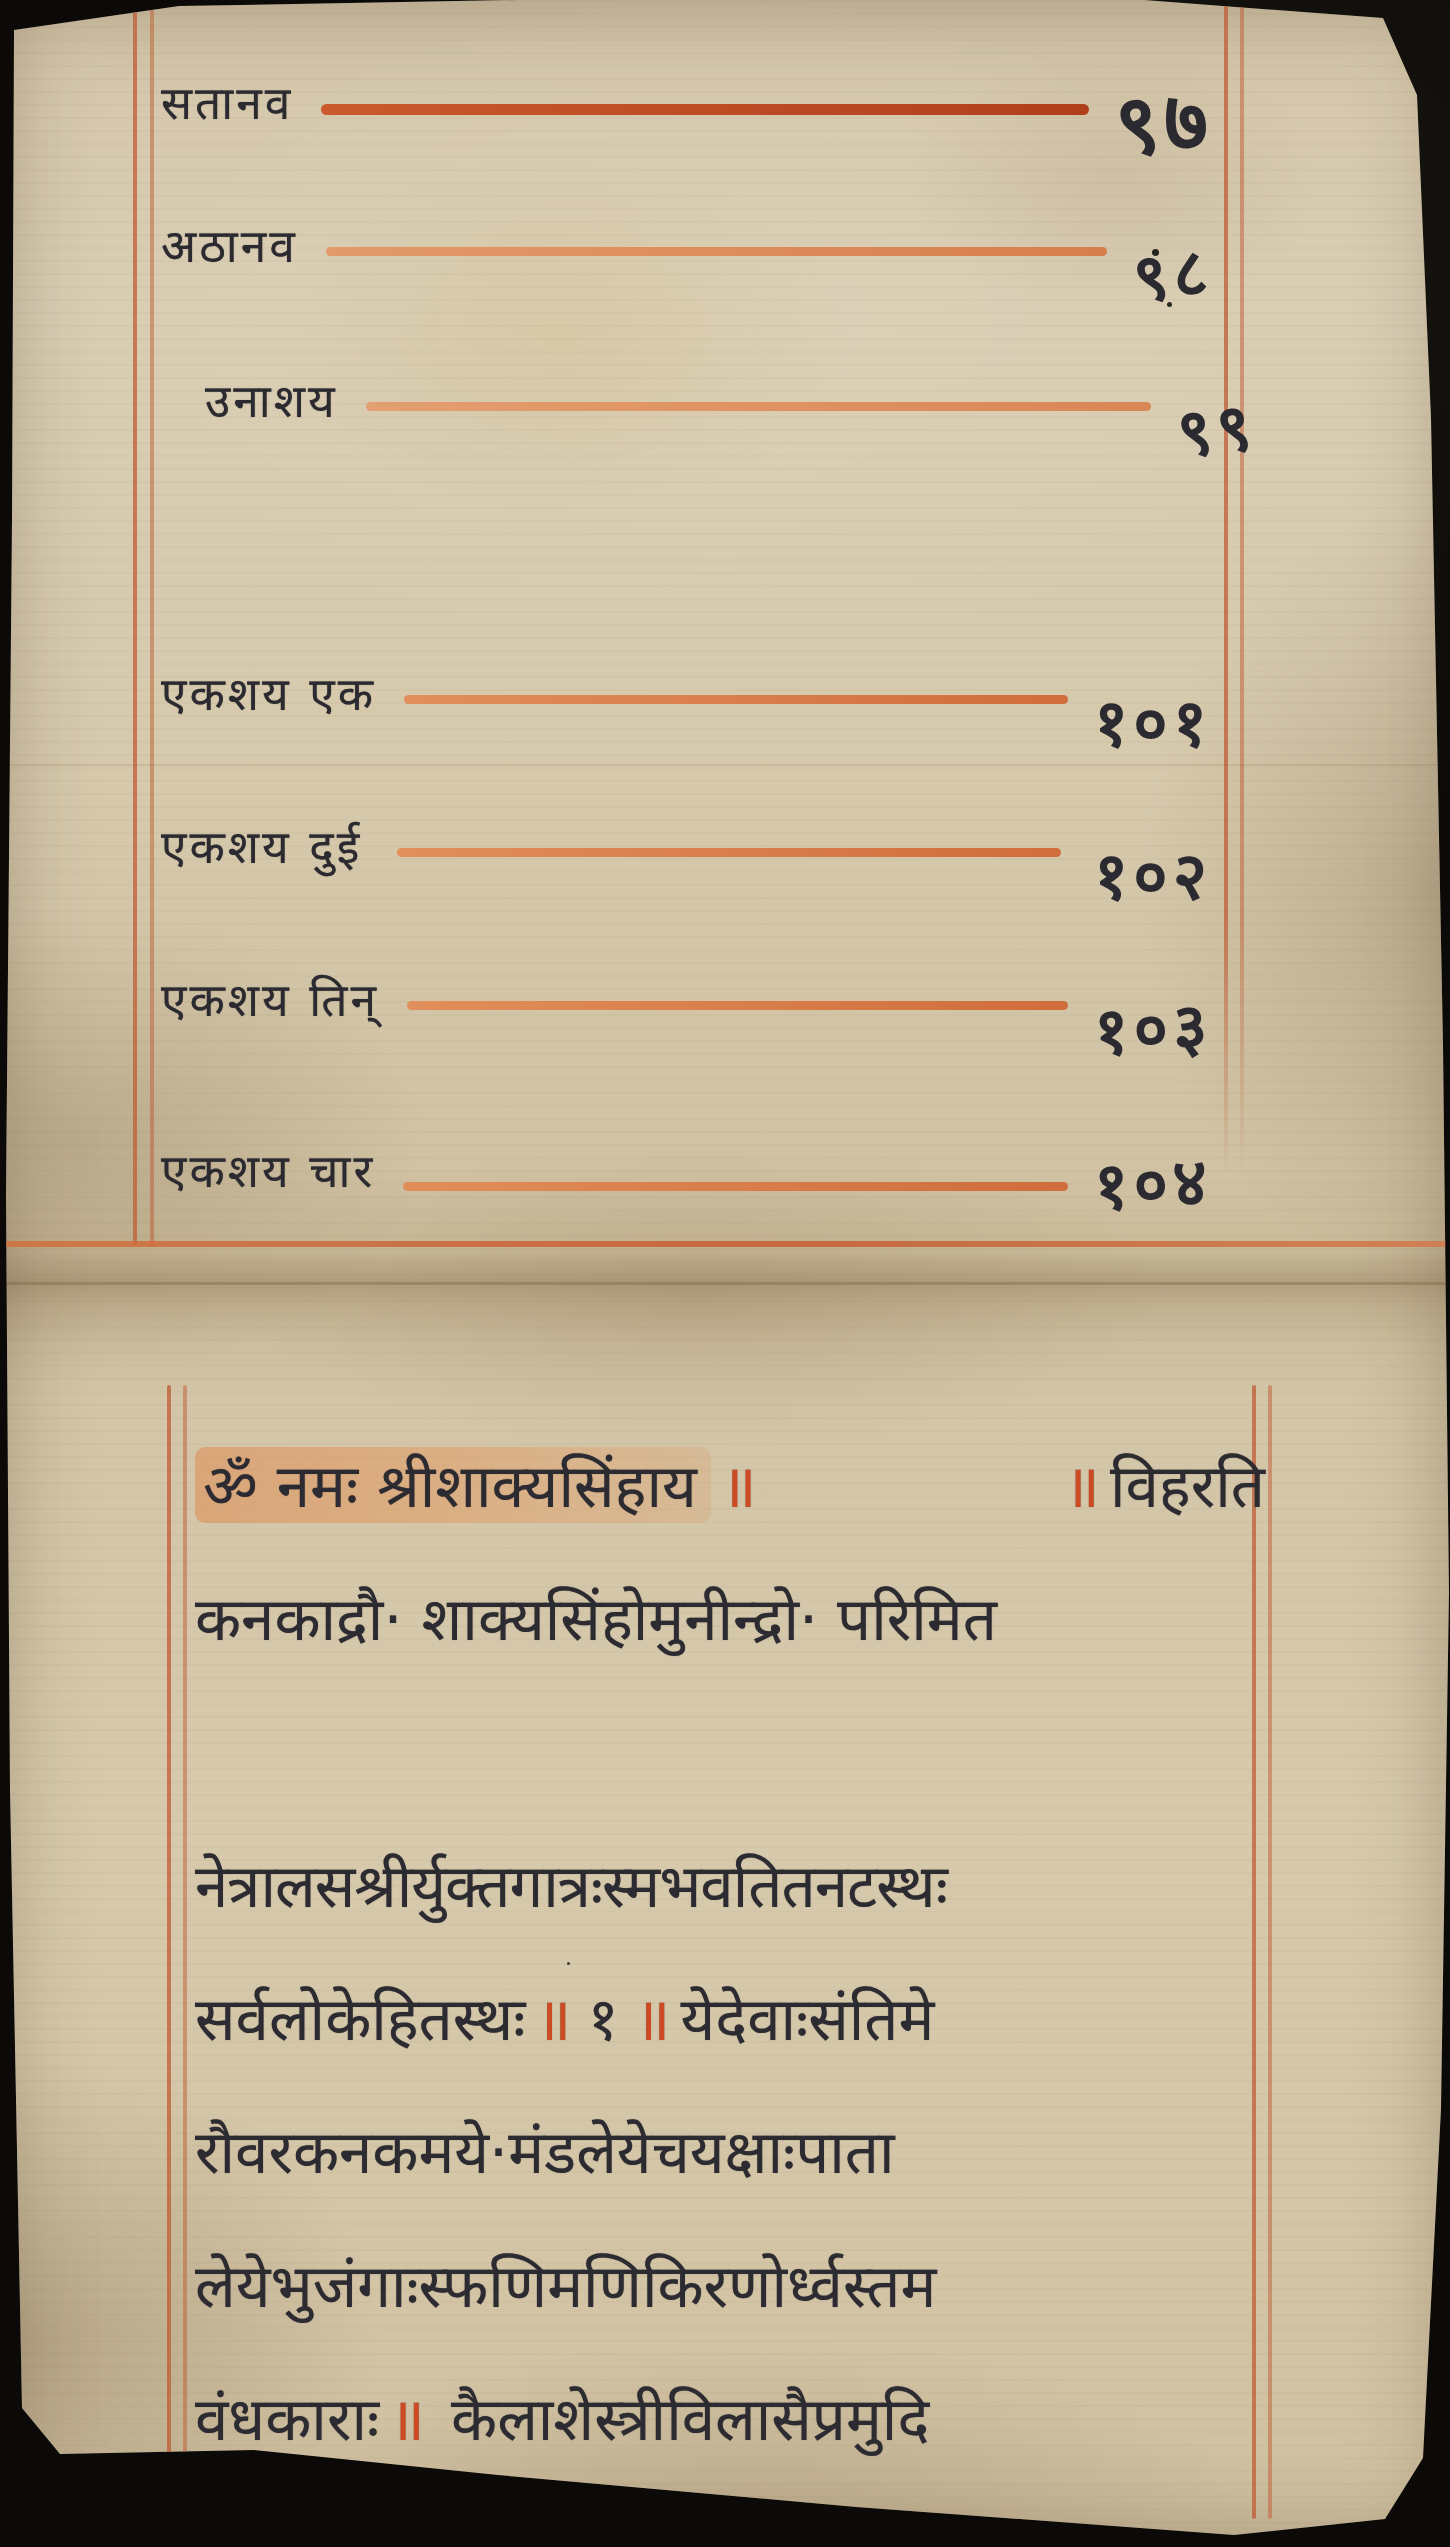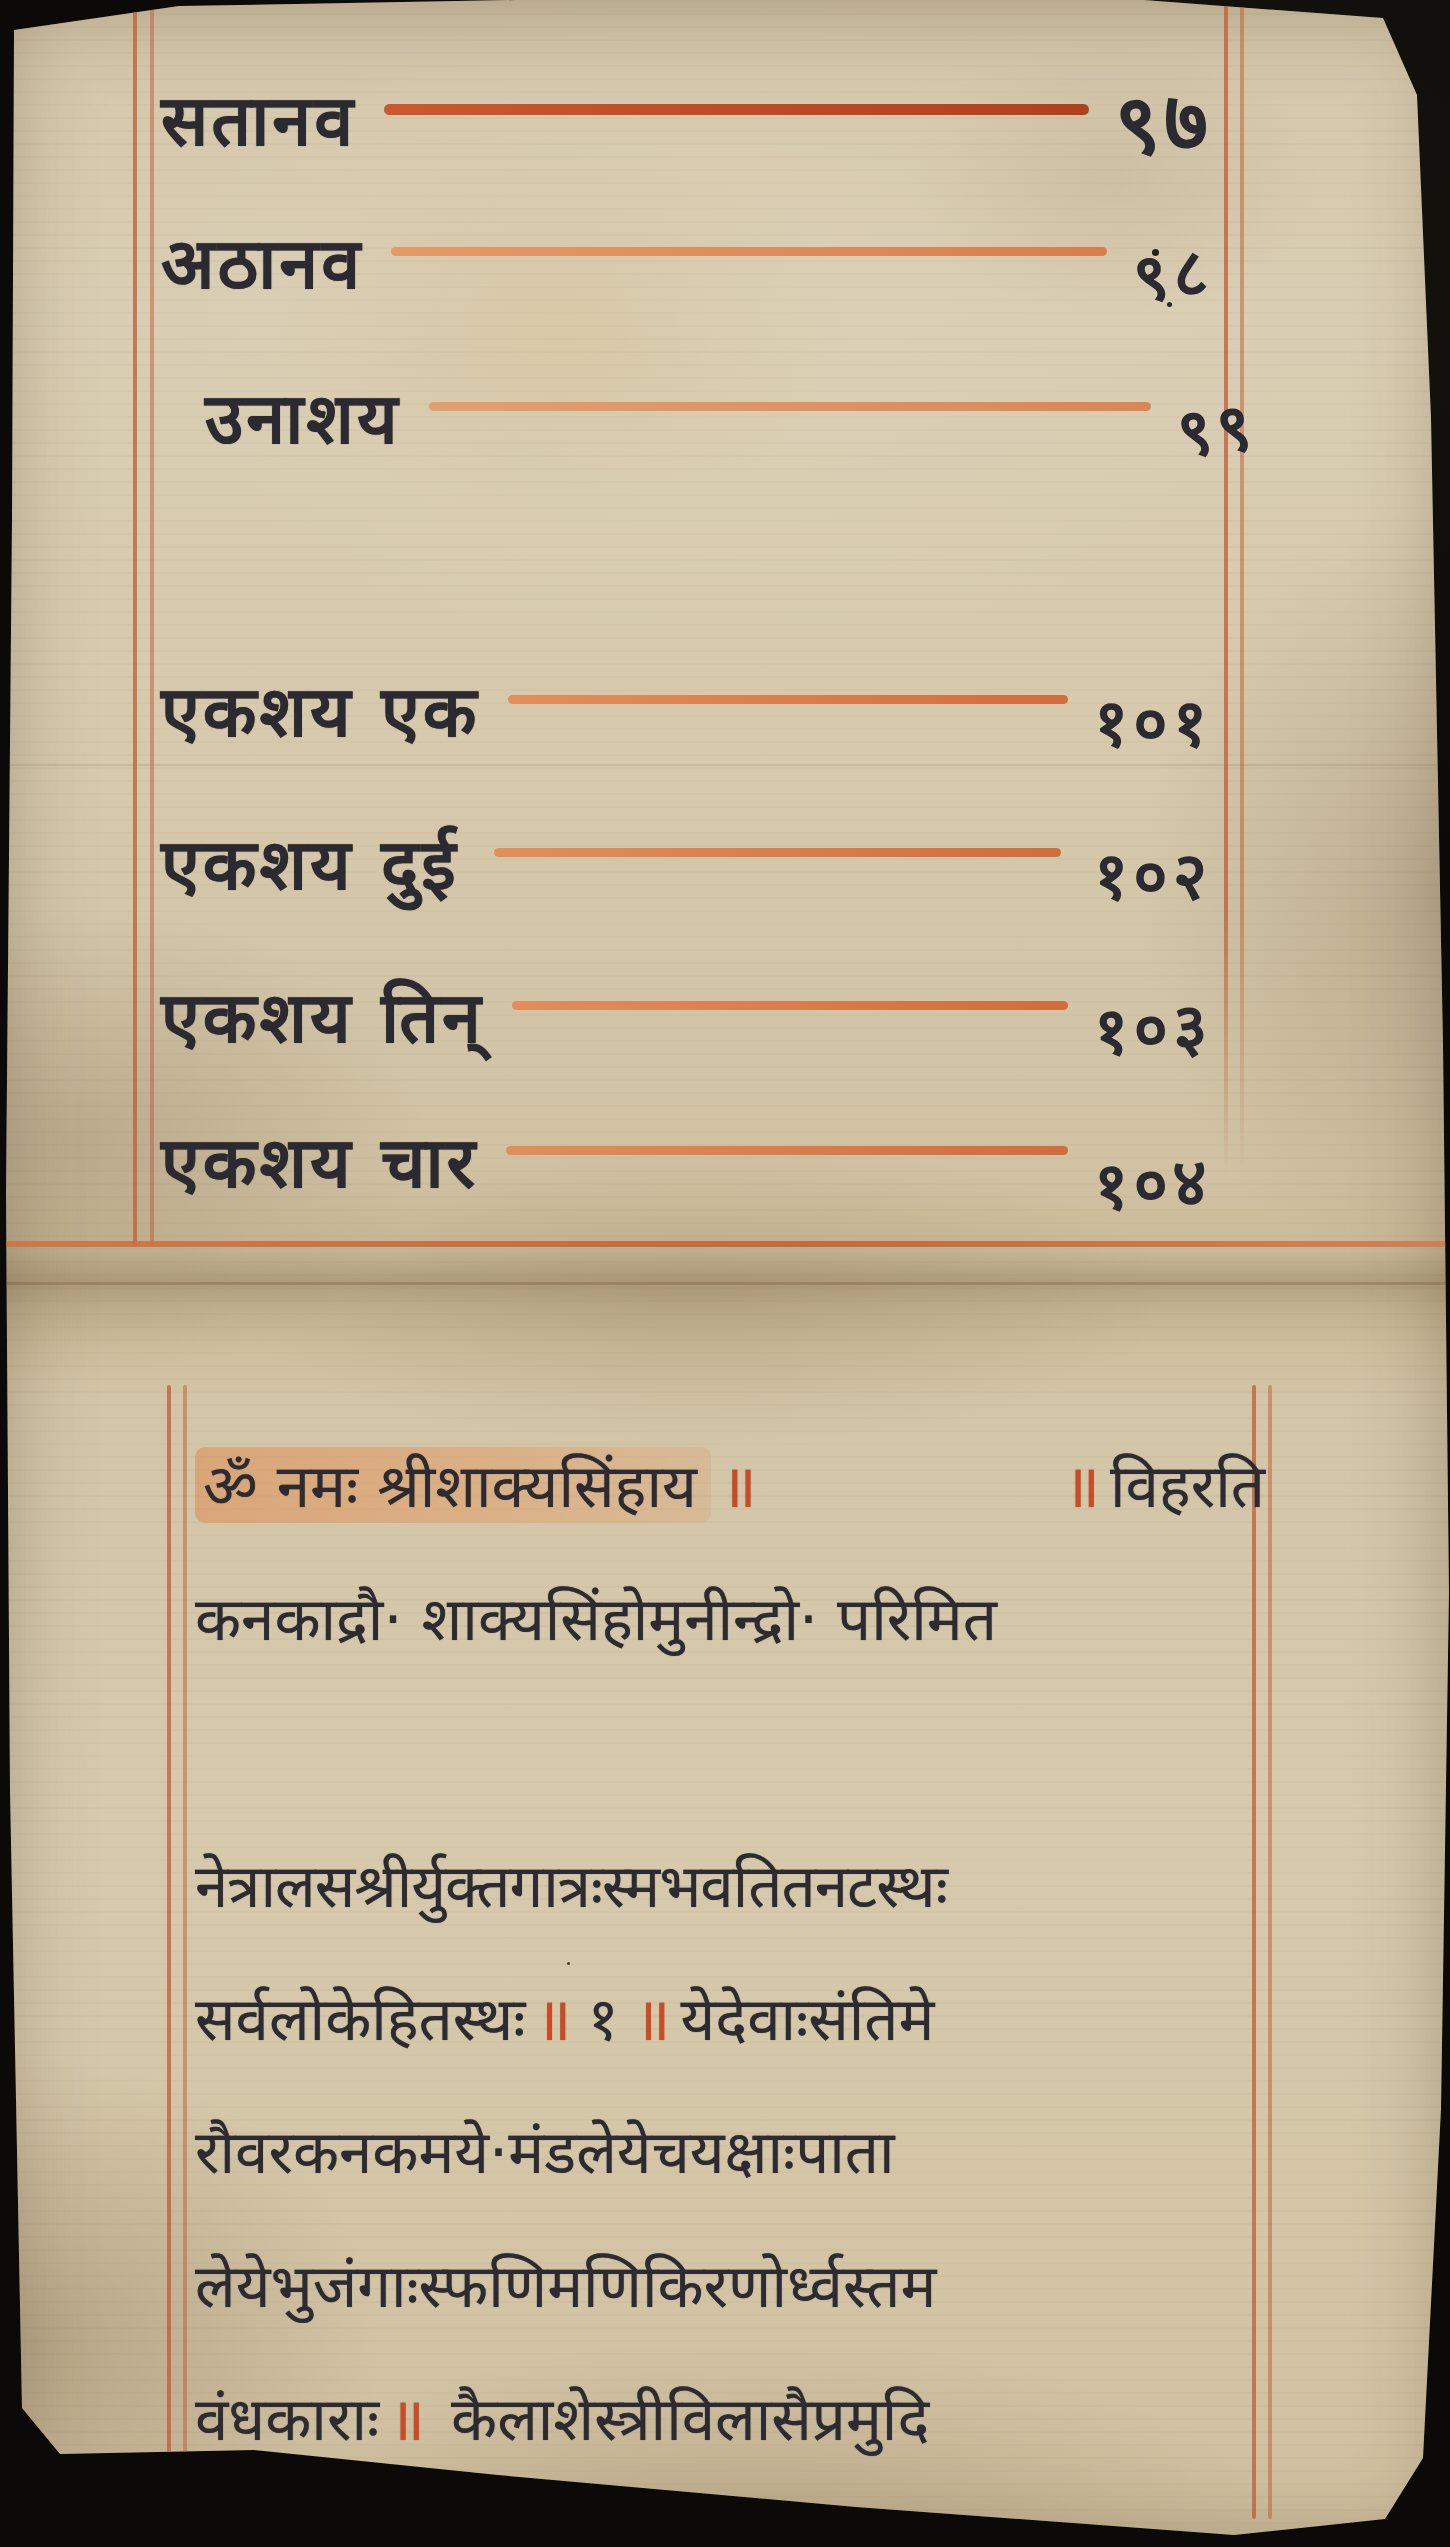--- a/index.html
+++ b/index.html
@@ -41,21 +41,21 @@
     background:linear-gradient(90deg,#d2703f,#c65c30 55%,#d2784a);opacity:.85;border-radius:3px;}
   .crease{position:absolute;left:0;width:1451px;pointer-events:none;}
   .crease.c1{top:1250px;height:96px;
     background:linear-gradient(180deg,rgba(0,0,0,0),rgba(95,72,45,.20) 32%,rgba(95,72,45,.08) 58%,rgba(0,0,0,0));}
   .crease.c2{top:1282px;height:3px;background:rgba(110,80,50,.30);}
   .crease.c3{top:764px;height:2px;background:rgba(120,95,65,.14);}
   .specks{position:absolute;left:1152px;top:249px;width:7px;height:7px;border-radius:50%;
     background:#23221f;box-shadow:14px 52px 0 -1px #2a2823, -587px 1711px 0 -2px #3a372f;}
   
   .trow{position:absolute;left:161px;width:1051px;display:flex;align-items:flex-start;}
-  .trow .word{font-size:70px;font-weight:bold;color:#2b2a30;letter-spacing:3px;white-space:nowrap;
+  .trow .word{font-size:46px;font-weight:normal;color:#2b2a30;letter-spacing:3px;white-space:nowrap;
     text-shadow:0 0 1px rgba(40,38,44,.6);}
   .trow .fill-line{flex:1 1 auto;height:9px;margin:34px 26px 0 28px;border-radius:6px;
     background:linear-gradient(90deg,rgba(226,138,85,.92),rgba(208,104,54,.95));}
   .trow .numeral{font-size:66px;font-weight:bold;color:#2b2a30;letter-spacing:5px;margin-top:14px;white-space:nowrap;}
   .trow.r1 .fill-line{height:11px;background:linear-gradient(90deg,#cb592d,#b03f1c);}
   .trow.r1 .numeral{font-size:84px;margin-top:-8px;transform:rotate(-5deg);}
   .trow.r2 .numeral{transform:rotate(-7deg);}
   .trow.r2 .fill-line{background:linear-gradient(90deg,rgba(228,146,96,.85),rgba(216,118,66,.9));}
   .trow.r3 .fill-line{background:linear-gradient(90deg,rgba(230,148,98,.8),rgba(219,124,72,.88));}
   .trow.r3 .numeral{transform:rotate(-6deg);}
@@ -114,21 +114,21 @@
   <div class="trow r6" style="top:814px;gap:7px;">
     <span class="word">एकशय दुई</span>
     <span class="fill-line"></span>
     <span class="numeral">१०२</span>
   </div>
   <div class="trow r7" style="top:967px;">
     <span class="word">एकशय तिन्</span>
     <span class="fill-line"></span>
     <span class="numeral">१०३</span>
   </div>
-  <div class="trow r8" style="top:1112px;">
+  <div class="trow r8" style="top:1112px;align-items:center;">
     <span class="word">एकशय चार</span>
     <span class="fill-line"></span>
     <span class="numeral">१०४</span>
   </div>
 
   <div class="tline flex" style="top:1443px;">
     <span>
       <span class="hl">ॐ नमः श्रीशाक्यसिंहाय</span><span class="d">॥</span>
     </span>
     <span>

